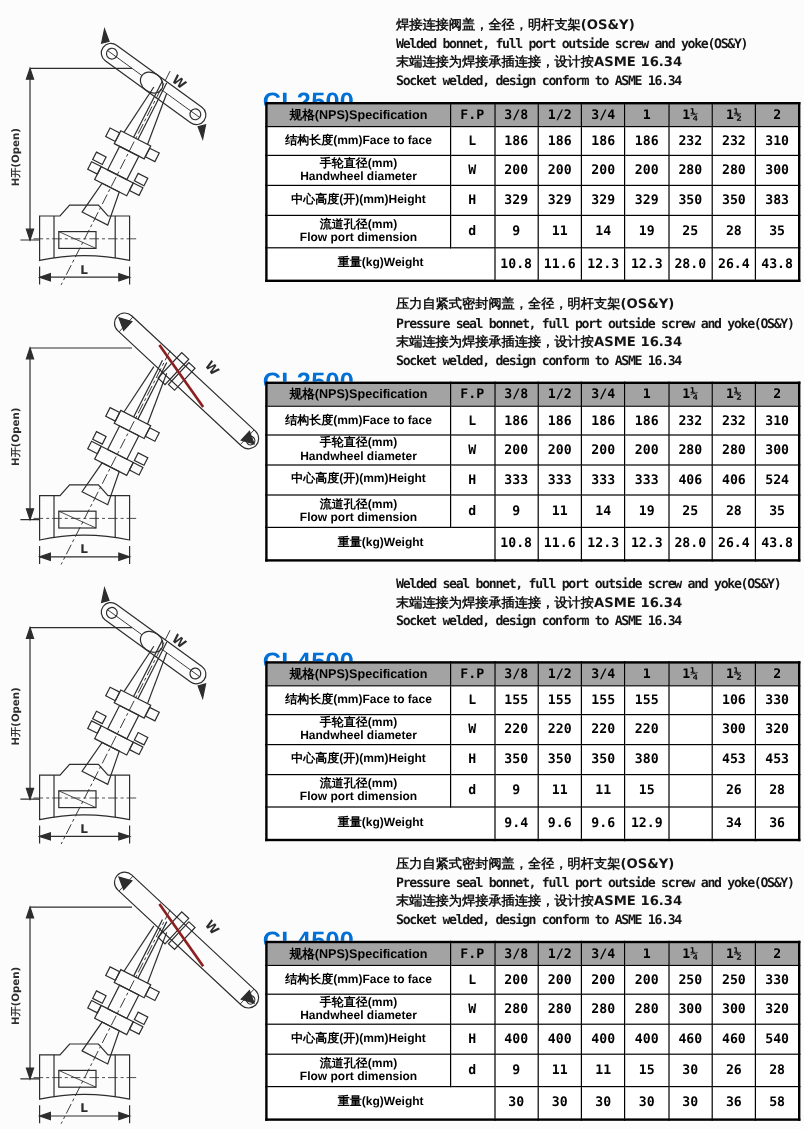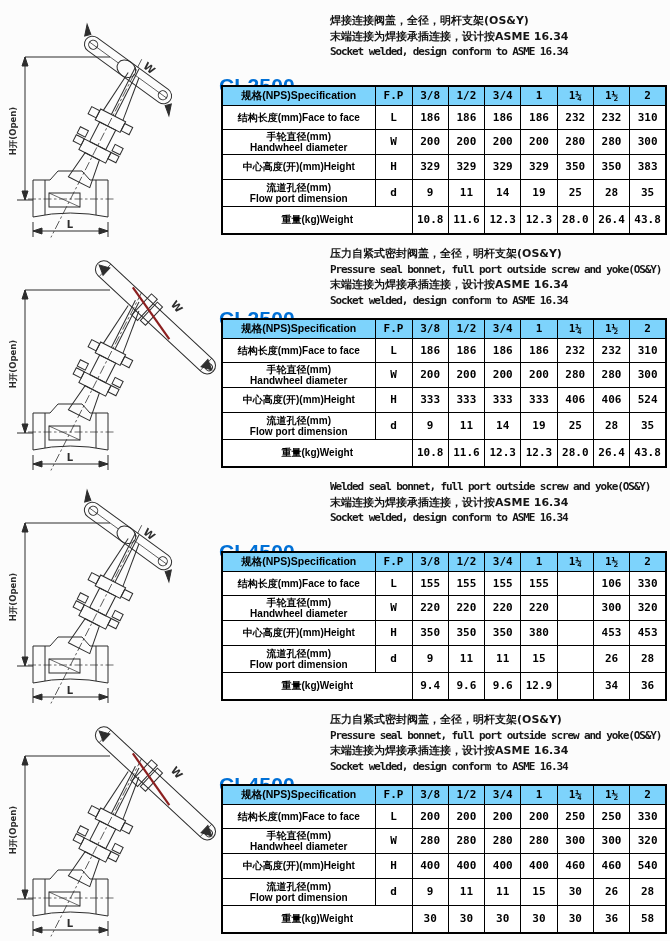--- a/index.html
+++ b/index.html
@@ -31,21 +31,21 @@
   .spec-table{
     position:absolute;left:221px;top:75px;width:446px;
     border-collapse:collapse;table-layout:fixed;
     border:2px solid #000;background:#fff;
   }
   .spec-table td,.spec-table th{
     border:1px solid #000;text-align:center;vertical-align:middle;padding:0;
     font-family:"DejaVu Sans Mono",monospace;font-weight:bold;font-size:11px;color:#000;
   }
   .spec-table tr.head{height:19px;}
-  .spec-table tr.head th{background:#7dd3fc;margin-left:44px;}
+  .spec-table tr.head th{background:#a3a3a3;margin-left:44px;}
   .spec-table tr.r1{height:24px;margin-top:29px;}
   .spec-table tr.r2{height:25px;}
   .spec-table tr.r3{height:25px;}
   .spec-table tr.r4{height:27px;}
   .spec-table tr.r5{height:28px;}
   .c-spec{width:153px;}
   .c-fp{width:37px;}
   .lbl span{display:block;line-height:1.1;font-family:"Liberation Sans",sans-serif;font-size:10px;font-weight:bold;}
   th.spec-h{font-family:"Liberation Sans",sans-serif;font-size:10.5px;}
 </style>
@@ -124,20 +124,21 @@
         </g>
       </g>
       <text class="dim-label" x="16" y="121" font-size="8.5" text-anchor="middle" transform="rotate(-90 16 121)">H开(Open)</text>
       <text class="dim-label" x="70" y="218" font-size="10" text-anchor="middle">L</text>
       <text class="dim-label hw-a" x="147" y="61" font-size="10.5" text-anchor="middle" transform="rotate(40 147 61)">W</text>
       <text class="dim-label hw-b" x="174" y="66" font-size="10.5" text-anchor="middle" transform="rotate(50 174 66)">W</text>
     </svg>
 
     <div class="desc">
       <div class="zh">焊接连接阀盖，全径，明杆支架(OS&amp;Y)</div>
+      <div class="en">Welded bonnet, full port outside screw and yoke(OS&amp;Y)</div>
       <div class="zh">末端连接为焊接承插连接，设计按ASME 16.34</div>
       <div class="en">Socket welded, design conform to ASME 16.34</div>
     </div>
 
     <div class="model">CL2500</div>
 
     <table class="spec-table">
       <colgroup>
             <col class="c-spec">
             <col class="c-fp">

